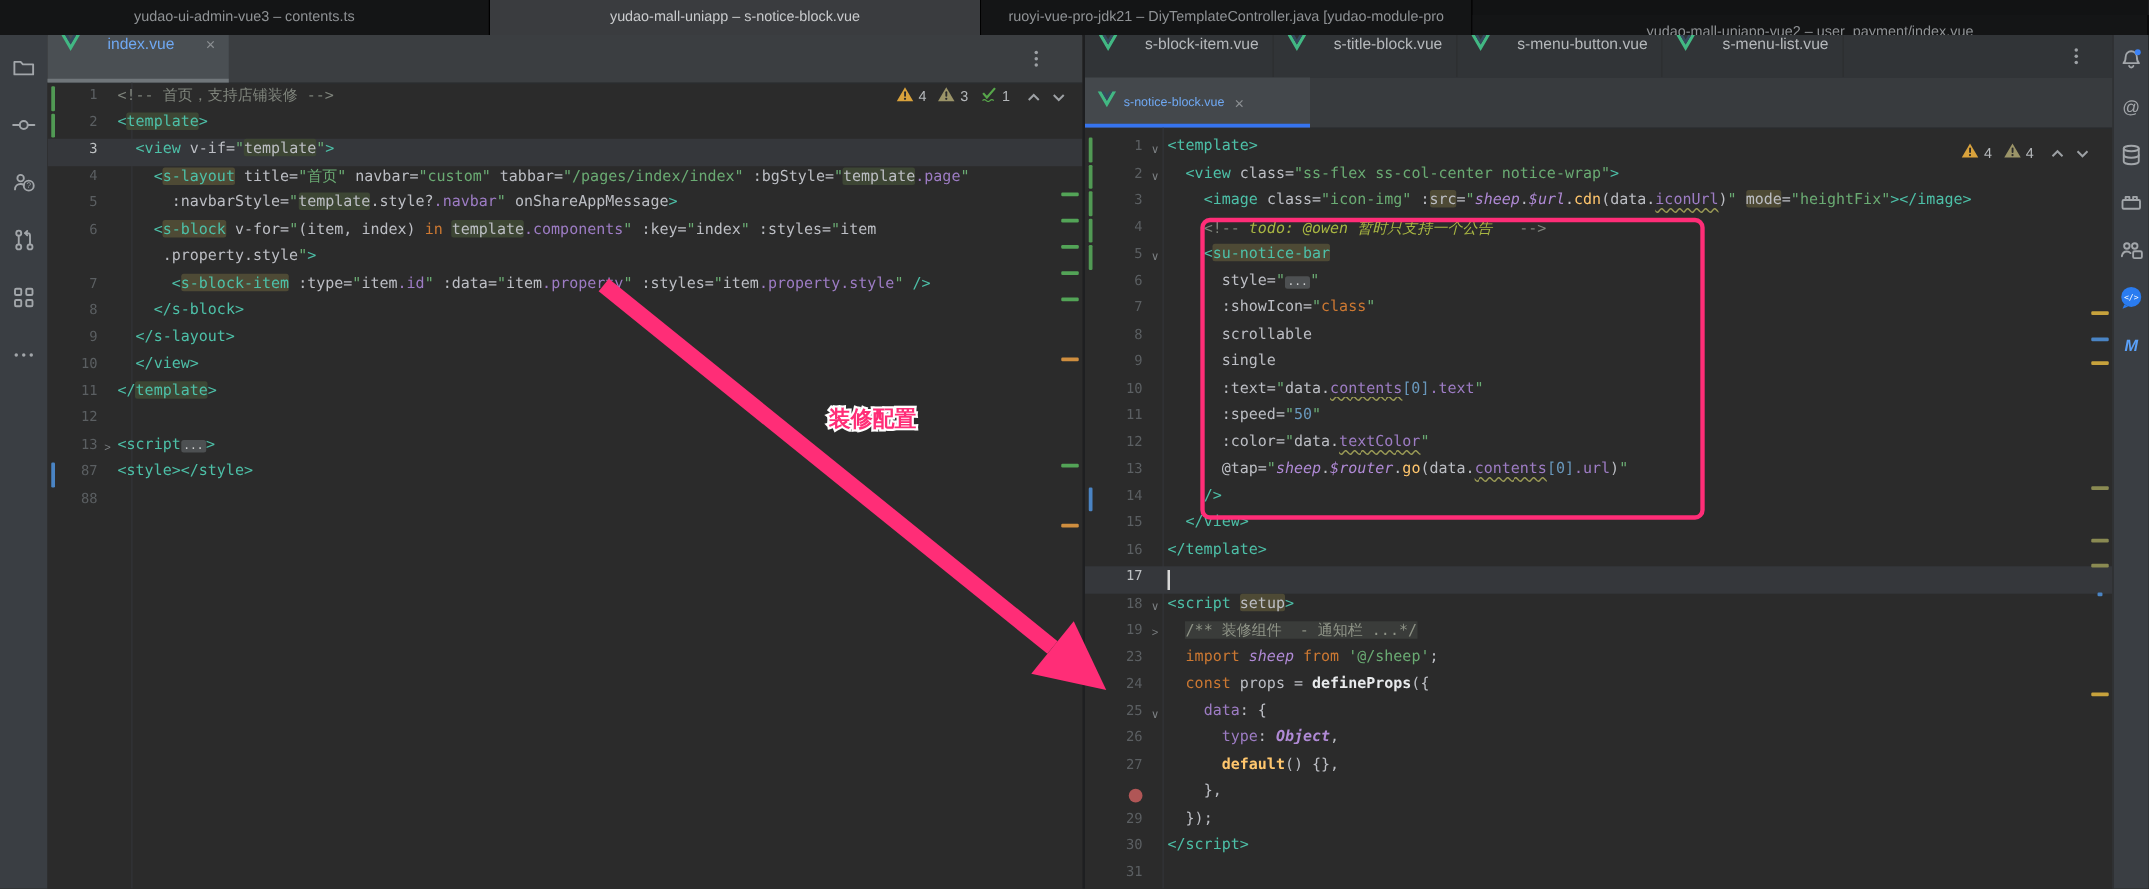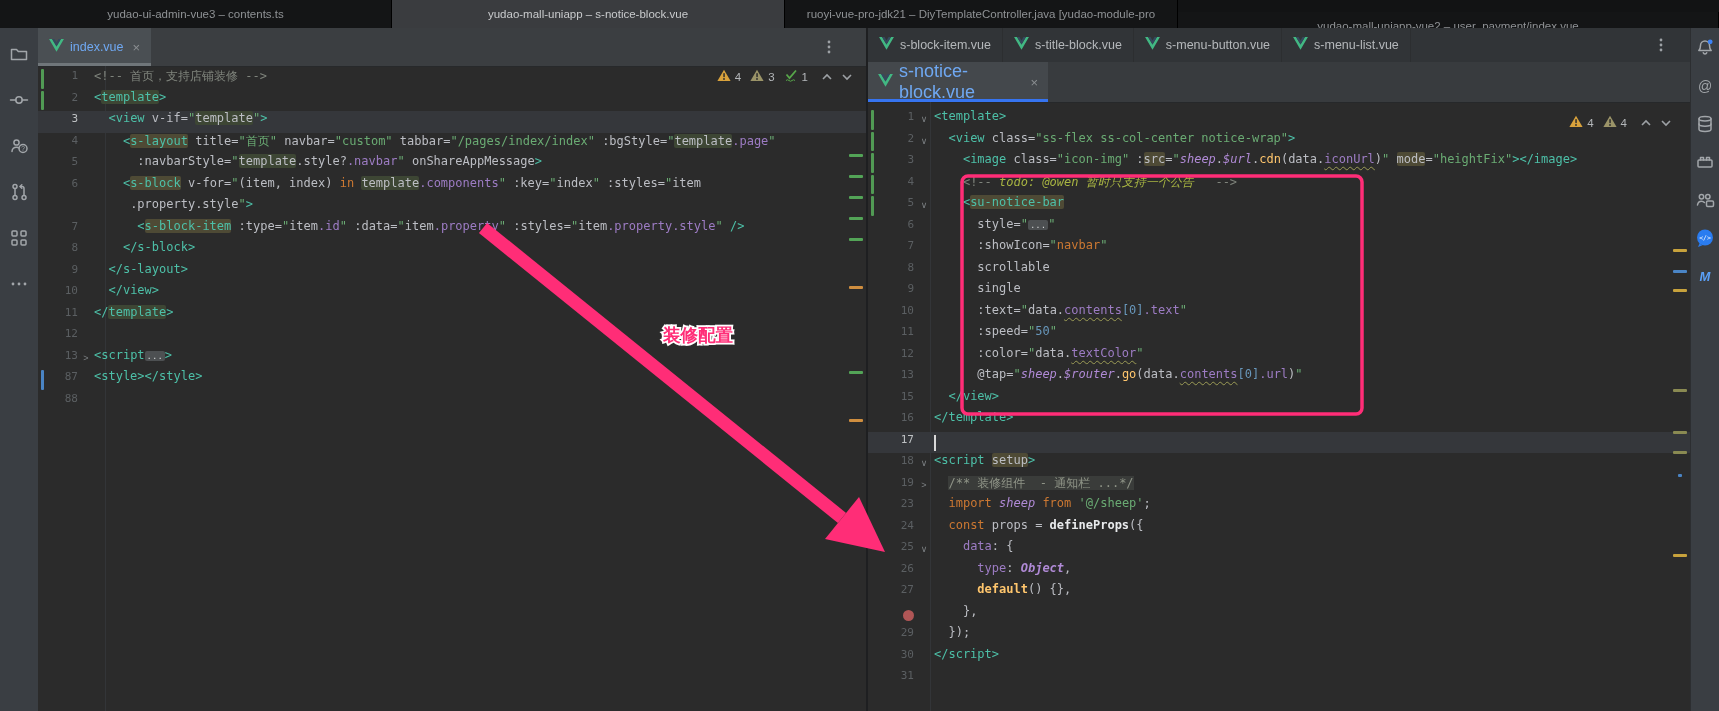--- a/index.html
+++ b/index.html
@@ -20,35 +20,35 @@
   .sicon{width:20px;height:20px;display:flex;align-items:center;justify-content:center;cursor:pointer;position:relative;}
   .sicon svg{display:block;}
 
   
   #left-pane{position:absolute;left:38px;top:28px;width:828px;height:683px;background:#2b2b2b;}
   #pane-divider{position:absolute;left:866px;top:28px;width:2px;height:683px;background:#1e1f21;}
   #right-pane{position:absolute;left:868px;top:28px;width:822px;height:683px;background:#2b2b2b;}
 
   
   .tabbar{position:absolute;left:0;right:0;top:0;height:38px;background:#3b3e41;border-bottom:1px solid #27292b;display:flex;align-items:stretch;}
-  .etab{display:flex;align-items:center;gap:6px;padding:0 11px;font-size:12.5px;color:#b5b8bb;position:relative;cursor:pointer;}
+  .etab{display:flex;align-items:flex-start;gap:22px;padding:0 11px;font-size:12.5px;color:#b5b8bb;position:relative;cursor:pointer;}
   .etab .lbl{white-space:nowrap;}
   .etab .x{color:#8b8f92;font-size:13px;margin-left:3px;cursor:pointer;}
   #lp-tab{background:#4a4f53;}
   #lp-tab::after{content:"";position:absolute;left:0;right:0;bottom:0;height:3px;background:#70767a;}
   #lp-tab .lbl{color:#6fa8f2;}
   .kebab{position:absolute;top:0;bottom:0;display:flex;align-items:center;cursor:pointer;}
   #lp-kebab{right:30px;}
   #rp-kebab{right:22px;top:0;height:34px;}
 
   #rp-row1{position:absolute;left:0;right:0;top:0;height:34px;background:#313437;border-bottom:1px solid #27292b;display:flex;}
   #rp-row1 .etab{border-right:1px solid #2c2e30;font-size:12.5px;}
   #rp-row2{position:absolute;left:0;right:0;top:34px;height:40px;background:#383b3e;border-bottom:1px solid #26282a;}
   #rp-tab2{position:absolute;left:0;top:0;width:180px;height:40px;background:#44484c;display:flex;align-items:center;gap:6px;padding:0 10px;box-sizing:border-box;cursor:pointer;}
-  #rp-tab2 .lbl{color:#6fa8f2;font-size:18px;}
+  #rp-tab2 .lbl{color:#6fa8f2;font-size:10px;}
   #rp-tab2 .x{color:#8b8f92;font-size:13px;margin-left:2px;}
   #rp-underline{position:absolute;left:0;top:37px;width:180px;height:3px;background:var(--blue,#3674f0);}
 
   
   .editor{position:absolute;left:0;right:0;bottom:0;overflow:hidden;}
   #lp-editor{top:38px;}
   #rp-editor{top:74px;}
   .lines{position:absolute;left:0;right:0;top:0;}
   #lp-editor .lines{padding-top:2px;}
   #rp-editor .lines{padding-top:7px;}
@@ -418,21 +418,21 @@
             <span class="ltext"><span class="tok pl">    </span><span class="tok tag">&lt;</span><span class="tok tag bgo">su-notice-bar</span></span>
           </div>
           <div class="crow">
             <span class="lnum">6</span>
             <span class="fold"></span>
             <span class="ltext"><span class="tok pl">      </span><span class="tok attr">style=</span><span class="tok str">"</span><span class="tok fold">...</span><span class="tok str">"</span></span>
           </div>
           <div class="crow">
             <span class="lnum">7</span>
             <span class="fold"></span>
-            <span class="ltext"><span class="tok pl">      </span><span class="tok attr">:showIcon=</span><span class="tok str">"</span><span class="tok kw">navbar</span><span class="tok str">"</span></span>
+            <span class="ltext"><span class="tok pl">      </span><span class="tok attr">:showIcon=</span><span class="tok str">"</span><span class="tok kw">class</span><span class="tok str">"</span></span>
           </div>
           <div class="crow">
             <span class="lnum">8</span>
             <span class="fold"></span>
             <span class="ltext"><span class="tok pl">      </span><span class="tok attr">scrollable</span></span>
           </div>
           <div class="crow">
             <span class="lnum">9</span>
             <span class="fold"></span>
             <span class="ltext"><span class="tok pl">      </span><span class="tok attr">single</span></span>
@@ -449,20 +449,26 @@
           </div>
           <div class="crow">
             <span class="lnum">12</span>
             <span class="fold"></span>
             <span class="ltext"><span class="tok pl">      </span><span class="tok attr">:color=</span><span class="tok str">"</span><span class="tok pl">data.</span><span class="tok propw">textColor</span><span class="tok str">"</span></span>
           </div>
           <div class="crow">
             <span class="lnum">13</span>
             <span class="fold"></span>
             <span class="ltext"><span class="tok pl">      </span><span class="tok attr">@tap=</span><span class="tok str">"</span><span class="tok var">sheep</span><span class="tok pl">.</span><span class="tok var">$router</span><span class="tok pl">.</span><span class="tok fn">go</span><span class="tok pl">(data.</span><span class="tok propw">contents</span><span class="tok num">[0]</span><span class="tok prop">.url</span><span class="tok pl">)</span><span class="tok str">"</span></span>
+          </div>
+          <div class="crow">
+            <span class="vcsbar blue"></span>
+            <span class="lnum">14</span>
+            <span class="fold"></span>
+            <span class="ltext"><span class="tok pl">    </span><span class="tok tag">/&gt;</span></span>
           </div>
           <div class="crow">
             <span class="lnum">15</span>
             <span class="fold"></span>
             <span class="ltext"><span class="tok pl">  </span><span class="tok tag">&lt;/view&gt;</span></span>
           </div>
           <div class="crow">
             <span class="lnum">16</span>
             <span class="fold"></span>
             <span class="ltext"><span class="tok tag">&lt;/template&gt;</span></span>

